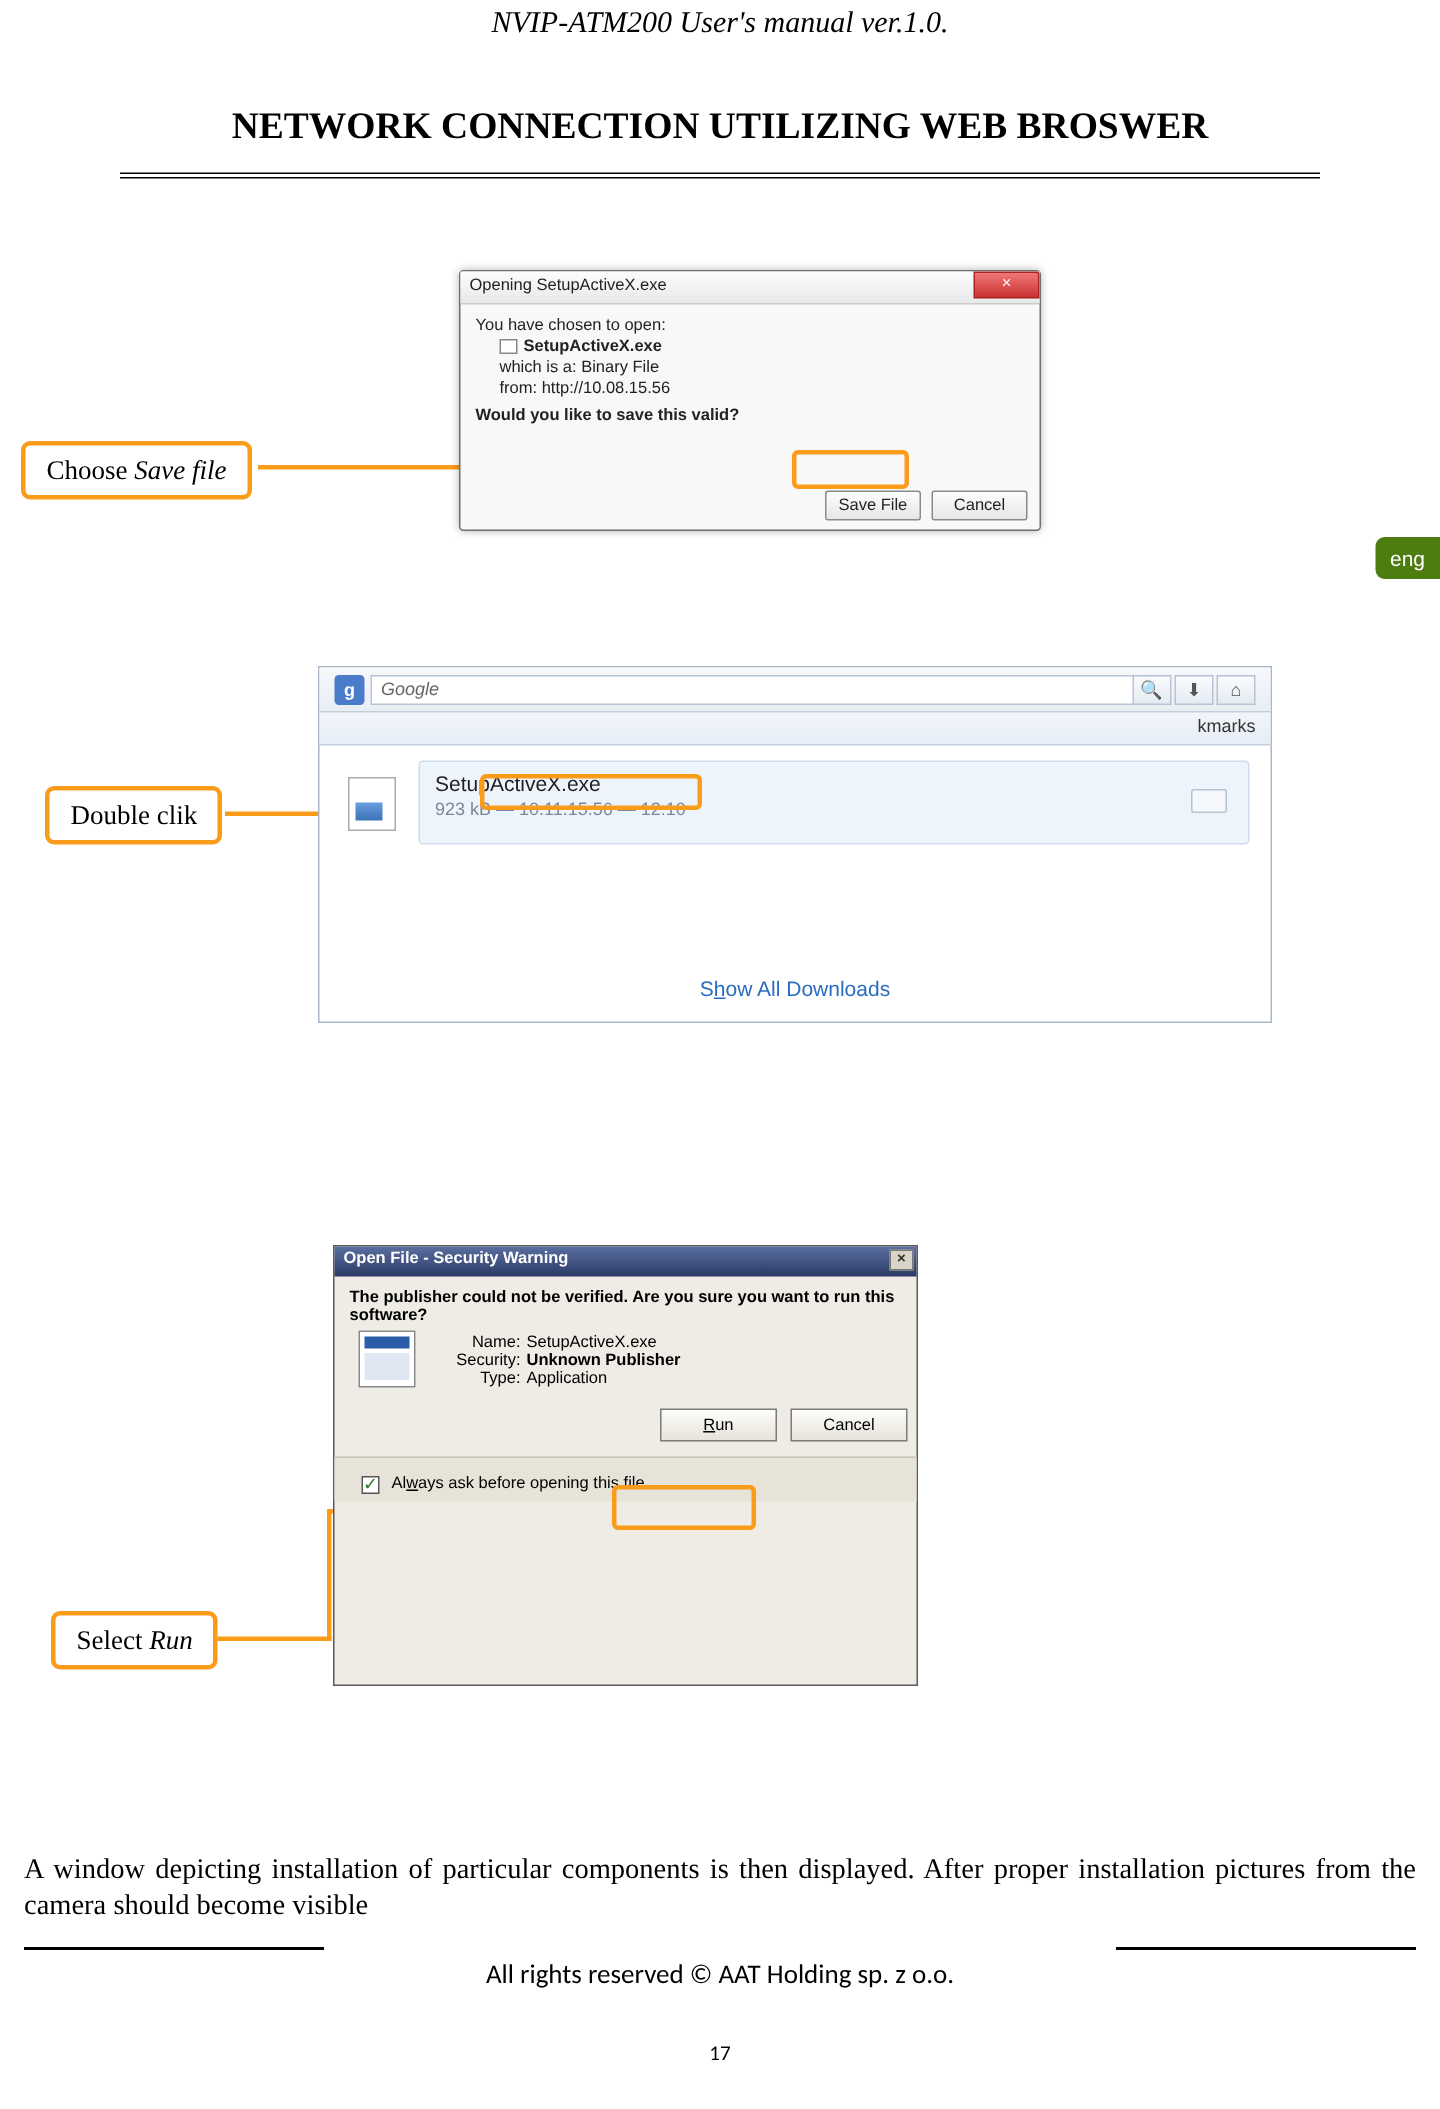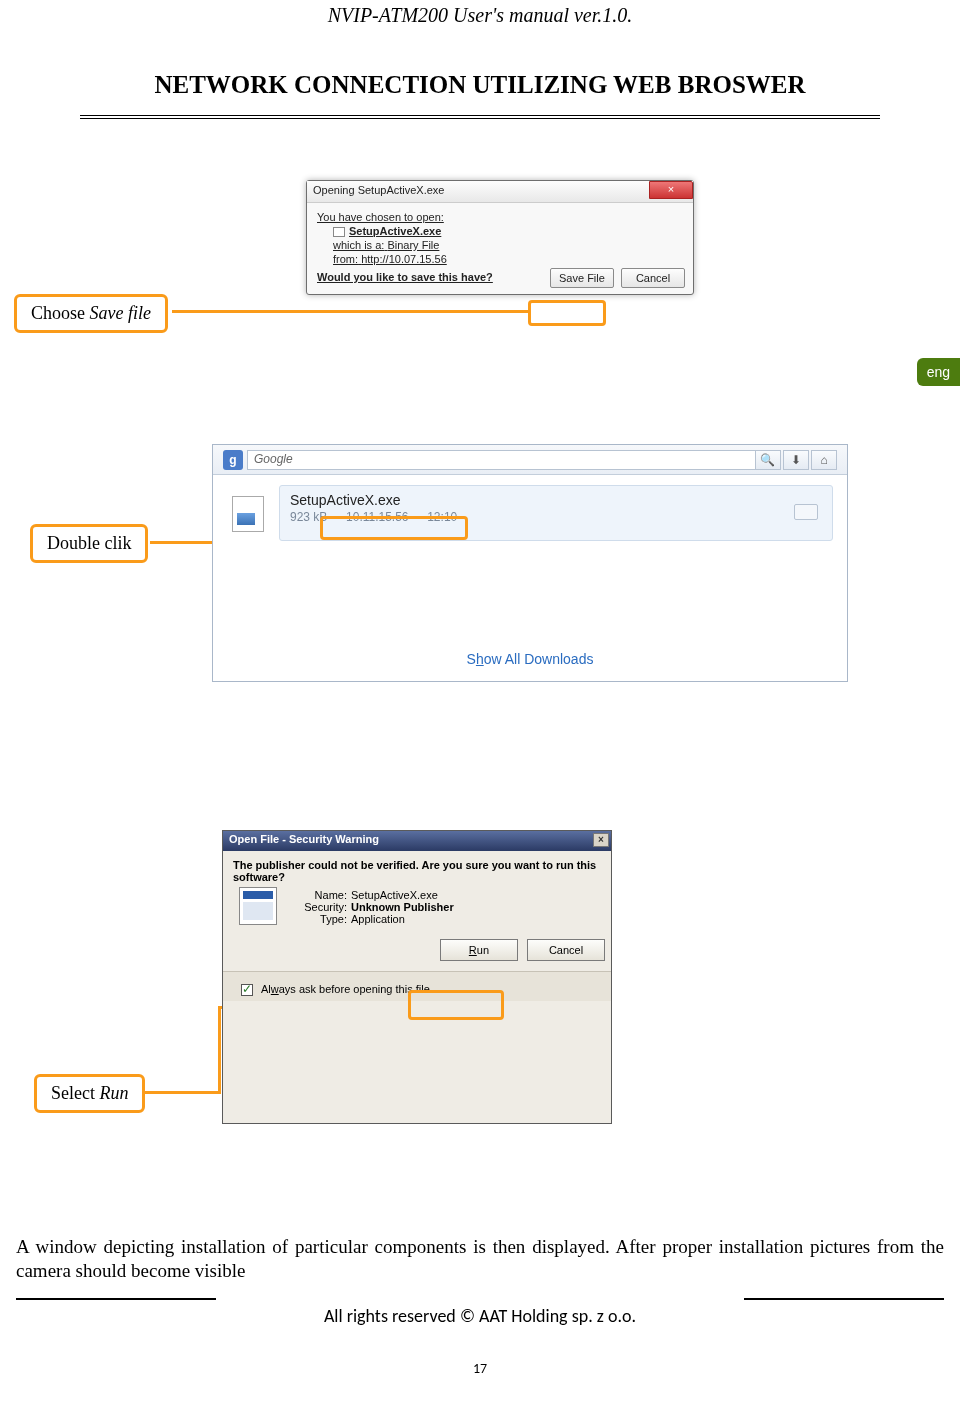--- a/index.html
+++ b/index.html
@@ -81,21 +81,21 @@
     left: 0; right: 0;
     text-align: center;
     font-family: Calibri, Arial, sans-serif;
     font-size: 14px;
   }
 
   
   .dlg1 {
     position: absolute;
     left: 306px; top: 180px;
-    width: 388px; height: 115px;
+    width: 388px; height: 174px;
     background: #f8f8f8;
     border: 1px solid #6e6e6e;
     border-radius: 3px;
     box-shadow: 0 0 6px rgba(0,0,0,0.3);
     font-family: "Segoe UI", Tahoma, sans-serif;
     font-size: 11px;
     color: #222;
   }
   .dlg1 .titlebar {
     height: 22px;
@@ -107,21 +107,21 @@
   }
   .dlg1 .closebtn {
     position: absolute; right: 0; top: 0;
     width: 44px; height: 18px;
     background: linear-gradient(#e77,#c33);
     border: 1px solid #a22;
     border-radius: 0 2px 0 0;
     color: #fff; text-align: center;
     font-size: 11px; line-height: 15px;
   }
-  .dlg1 .body { padding: 6px 10px 4px 10px; text-decoration: underline; }
+  .dlg1 .body { padding: 6px 10px 4px 10px; }
   .dlg1 .line { margin: 2px 0; }
   .dlg1 .bold { font-weight: bold; }
   .dlg1 .row2 { padding-left: 16px; }
   .dlg1 .icon-inline {
     display: inline-block; width: 12px; height: 10px;
     border: 1px solid #888; background: #fff; margin-right: 4px;
     vertical-align: middle;
   }
   .dlg1 .btnrow {
     position: absolute; bottom: 6px; right: 8px;
@@ -321,23 +321,23 @@
   </div>
   <div class="body">
     <div class="line">You have chosen to open:</div>
     <div class="line row2 bold"><span class="icon-inline"></span><span>SetupActiveX.exe</span></div>
     <div class="line row2">
       <span>which is a:</span>
       <span>Binary File</span>
     </div>
     <div class="line row2">
       <span>from:</span>
-      <span>http://10.07.15.56</span>
+      <span>http://10.08.15.56</span>
     </div>
-    <div class="line bold" style="margin-top:6px;">Would you like to save this have?</div>
+    <div class="line bold" style="margin-top:6px;">Would you like to save this valid?</div>
   </div>
   <div class="btnrow">
     <span class="btn">Save File</span>
     <span class="btn">Cancel</span>
   </div>
 </div>
 <div class="orange-frame1" style="left:528px; top:300px; width:78px; height:26px;"></div>
 
 <div class="callout" style="left:30px; top:524px;">
   <span>Double clik</span>
@@ -345,20 +345,21 @@
 <div class="conn-line" style="left:150px; top:541px; width:170px;"></div>
 
 <div class="dlpanel">
   <div class="topbar">
     <div class="glogo">g</div>
     <div class="gsearch">Google</div>
     <div class="gbtn search">🔍</div>
     <div class="gbtn down">⬇</div>
     <div class="gbtn home">⌂</div>
   </div>
+  <div class="bookmarks">kmarks</div>
   <div class="dlitem">
     <div class="exeicon"></div>
     <div class="dlname">SetupActiveX.exe</div>
     <div class="dlmeta">923 kB — 10.11.15.56 — 12:10</div>
     <div class="folder"></div>
   </div>
   <div class="showall">
     <span>S</span><span class="u">h</span><span>ow All Downloads</span>
   </div>
 </div>

